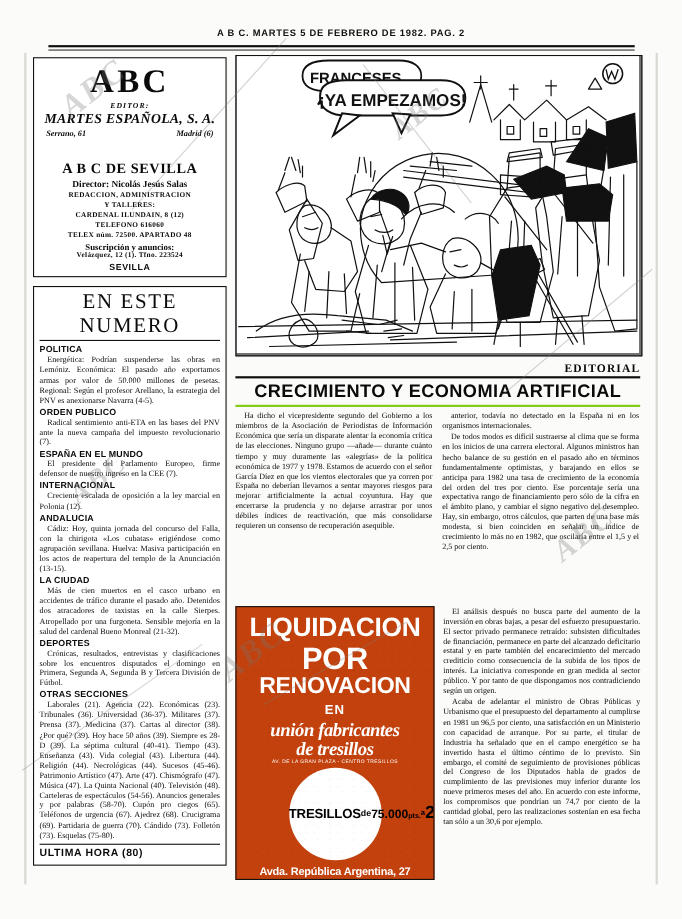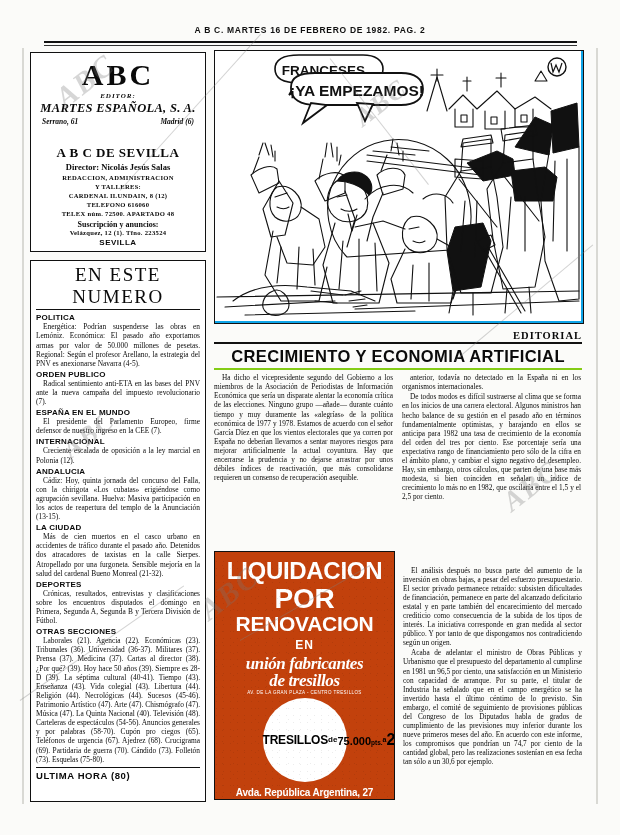--- a/index.html
+++ b/index.html
@@ -75,21 +75,21 @@
     font-family:"Liberation Serif", serif;
     font-weight:bold;font-size:13px;letter-spacing:.5px;margin:2px 0 1px;
   }
   .mh-dir{ font-size:8.5px;font-weight:bold;margin-bottom:2px; }
   .mh-sm{ font-size:6.6px;font-weight:bold;letter-spacing:.3px;line-height:1.35; }
   .mh-susc{ font-size:8px;font-weight:bold;margin-top:2px; }
   .mh-city{ font-family:"Liberation Sans",sans-serif;font-size:8px;font-weight:bold;letter-spacing:.5px;}
 
   
   .idxbox{
-    margin-top:8px;border:1px solid #111;background:#fff;padding:3px 5px 20px;
+    margin-top:8px;border:1px solid #111;background:#fff;padding:3px 5px 5px;
   }
   .idx-title{
     font-family:"Liberation Serif", serif;
     font-size:19px;font-weight:normal;letter-spacing:1.5px;text-align:center;
     border-bottom:1.5px solid #111;padding-bottom:1px;margin-bottom:3px;
   }
   .idx-sec{
     font-family:"Liberation Sans", sans-serif;
     font-size:8px;font-weight:bold;letter-spacing:.2px;margin-top:2px;
   }
@@ -99,21 +99,21 @@
   }
   .idx-last{
     font-family:"Liberation Sans", sans-serif;
     font-size:9.5px;font-weight:bold;letter-spacing:.6px;
     border-top:1px solid #111;margin-top:3px;padding-top:2px;
   }
 
   
   .cartoon{
     position:absolute;left:214px;top:50px;width:368px;height:272px;
-    border:1px solid #111;background:#0ea5e9;overflow:hidden;
+    border:1px solid #111;background:#737373;overflow:hidden;
   }
   .cartoon svg{display:block;}
 
   
   .ed-wrap{position:absolute;left:214px;top:330px;width:368px;}
   .ed-label{
     text-align:right;font-family:"Liberation Serif",serif;
     font-weight:bold;font-size:10.5px;letter-spacing:1px;
     padding-bottom:1px;
   }
@@ -172,40 +172,40 @@
   .cir-a2{font-family:"Liberation Sans",sans-serif;font-weight:bold;font-size:16px;}
   .cir-p{font-family:"Liberation Sans",sans-serif;font-size:6.5px;font-weight:bold;}
   .ad-addr{
     font-family:"Liberation Sans",sans-serif;font-weight:bold;
     font-size:10px;margin-top:5px;letter-spacing:-0.2px;
   }
   .ad-city{font-family:"Liberation Sans",sans-serif;font-weight:bold;font-size:11px;letter-spacing:.5px;margin-top:1px;}
 
   
   .rcol{
-    position:absolute;left:403px;top:566px;width:179px;
+    position:absolute;left:403px;top:551px;width:179px;
   }
   .noise{
     position:absolute;inset:0;opacity:.07;pointer-events:none;
     background-image:radial-gradient(circle at 20% 30%, #000 0.5px, transparent 0.6px),
                      radial-gradient(circle at 70% 60%, #000 0.5px, transparent 0.6px);
     background-size:7px 7px, 11px 11px;
   }
   .edge-l{position:absolute;left:22px;top:48px;width:2px;height:756px;background:#d9d9d4;}
   .edge-r{position:absolute;left:596px;top:48px;width:2px;height:756px;background:#d9d9d4;}
 </style>
 </head>
 <body>
 
 <div class="page">
 
   <div class="edge-l"></div>
   <div class="edge-r"></div>
 
-  <div class="runhead">A B C. MARTES 16 DE FEBRERO DE 1982. PAG. 2</div>
+  <div class="runhead">A B C. MARTES 5 DE FEBRERO DE 1982. PAG. 2</div>
   <div class="rule-top"></div>
   <div class="rule-top2"></div>
 
   <div class="leftcol">
 
     <div class="box masthead">
       <div class="mh-abc">ABC</div>
       <div class="mh-editor">EDITOR:</div>
       <div class="mh-prensa">MARTES ESPAÑOLA, S. A.</div>
       <div class="mh-addr">

